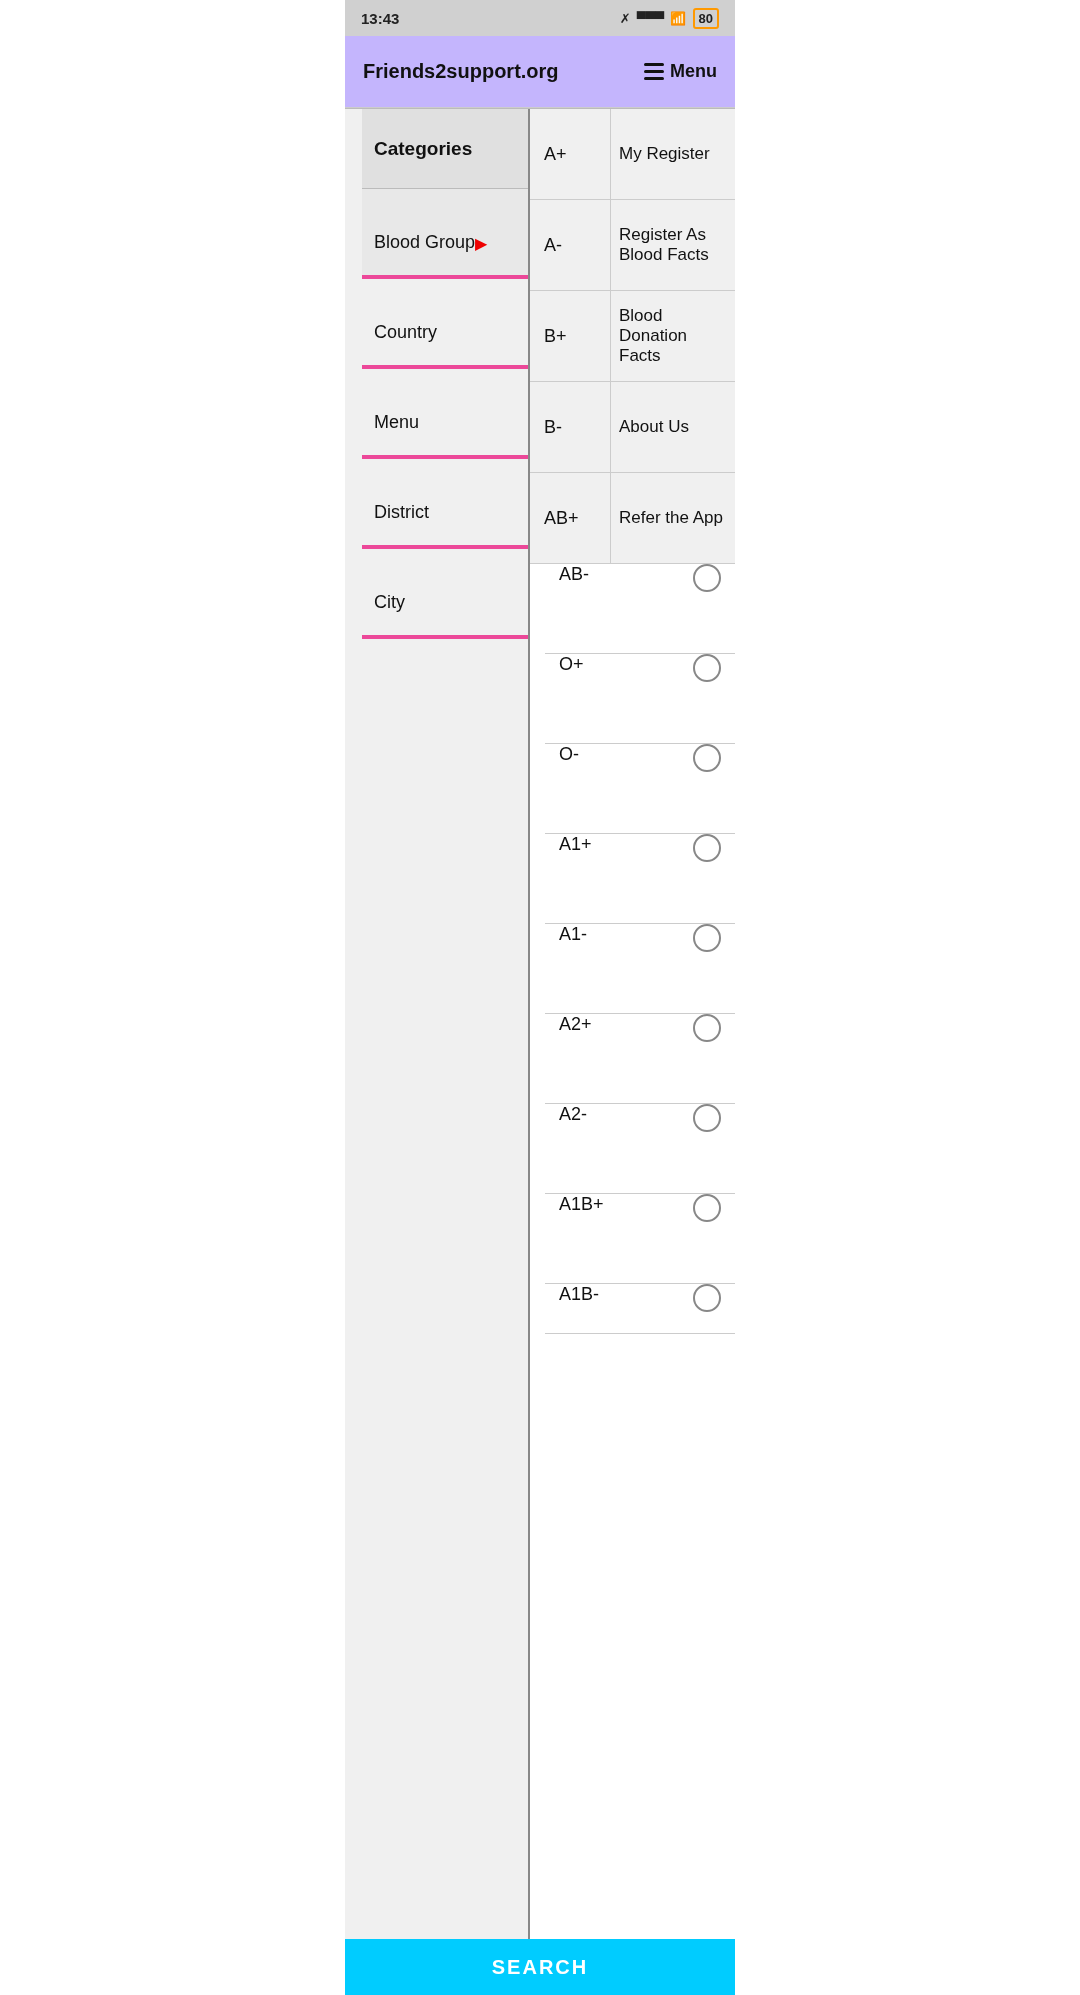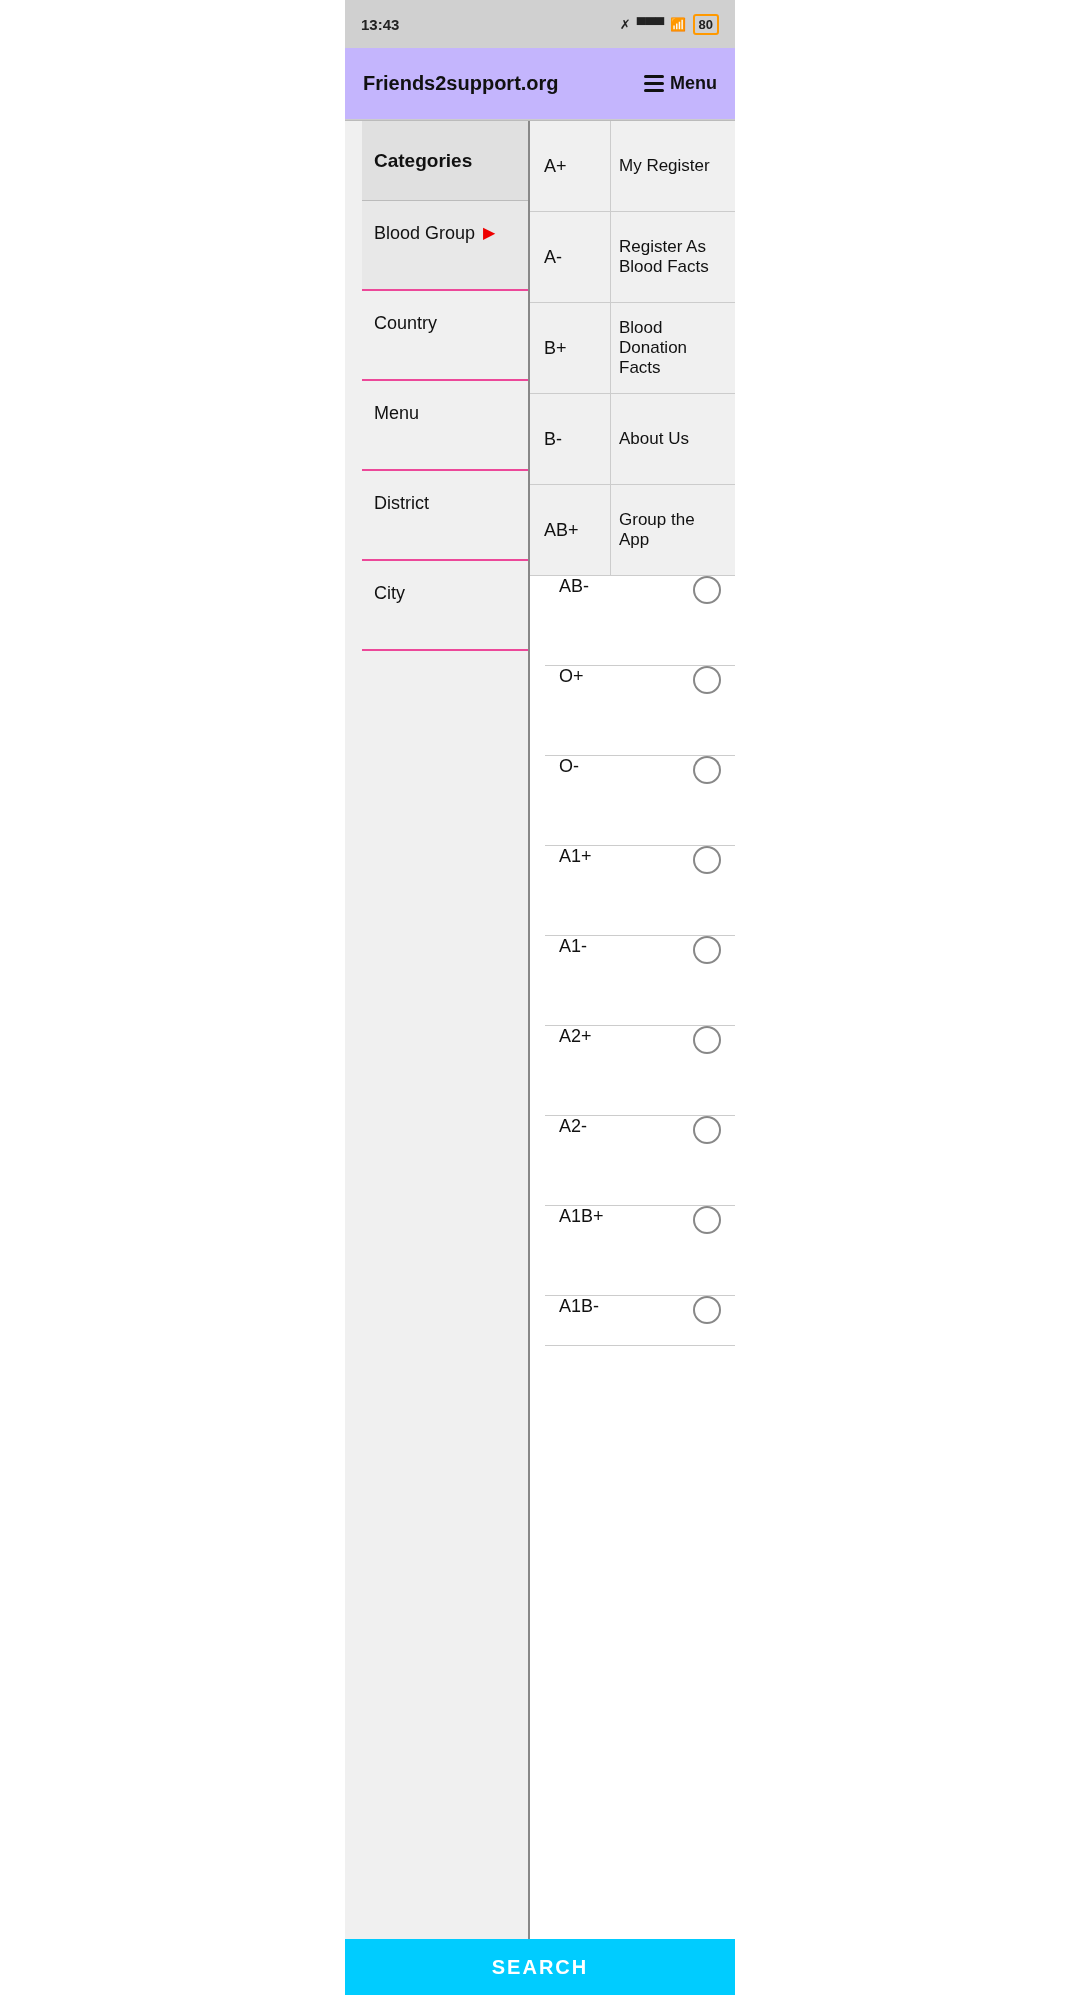--- a/index.html
+++ b/index.html
@@ -11,21 +11,21 @@
       width: 390px;
       max-width: 390px;
       margin: 0 auto;
       position: relative;
       overflow-x: hidden;
     }
 
     
     .status-bar {
       background: #d0d0d0;
-      height: 48px;
+      height: 36px;
       display: flex;
       align-items: center;
       justify-content: space-between;
       padding: 0 16px;
     }
     .status-time {
       font-size: 15px;
       font-weight: 600;
       color: #222;
     }
@@ -108,27 +108,26 @@
       padding: 18px 12px;
       font-size: 19px;
       font-weight: bold;
       color: #111;
       text-align: left;
       min-height: 80px;
       display: flex;
       align-items: center;
     }
     .sidebar-item {
-      border-bottom: 2px solid #ec4899;
+      border-bottom: 4px solid #ec4899;
       padding: 22px 12px;
       font-size: 18px;
       color: #111;
       display: flex;
-      align-items: flex-start;
-      gap: 8px;
+      align-items: flex-end;
       cursor: pointer;
       background: #f0f0f0;
       min-height: 90px;
     }
     .sidebar-item.active {
       background: #e8e8e8;
     }
     .sidebar-item .arrow {
       color: #e00;
       font-size: 16px;
@@ -287,21 +286,21 @@
         <div class="menu-col">Blood Donation Facts</div>
       </div>
 
       <div class="blood-group-row-with-menu">
         <div class="bg-label-col">B-</div>
         <div class="menu-col">About Us</div>
       </div>
 
       <div class="blood-group-row-with-menu">
         <div class="bg-label-col">AB+</div>
-        <div class="menu-col">Group the App</div>
+        <div class="menu-col">Refer the App</div>
       </div>
 
       <div class="blood-group-row">
         <span class="blood-group-label">AB-</span>
         <div class="radio-circle"></div>
       </div>
 
       <div class="blood-group-row">
         <span class="blood-group-label">O+</span>
         <div class="radio-circle"></div>

